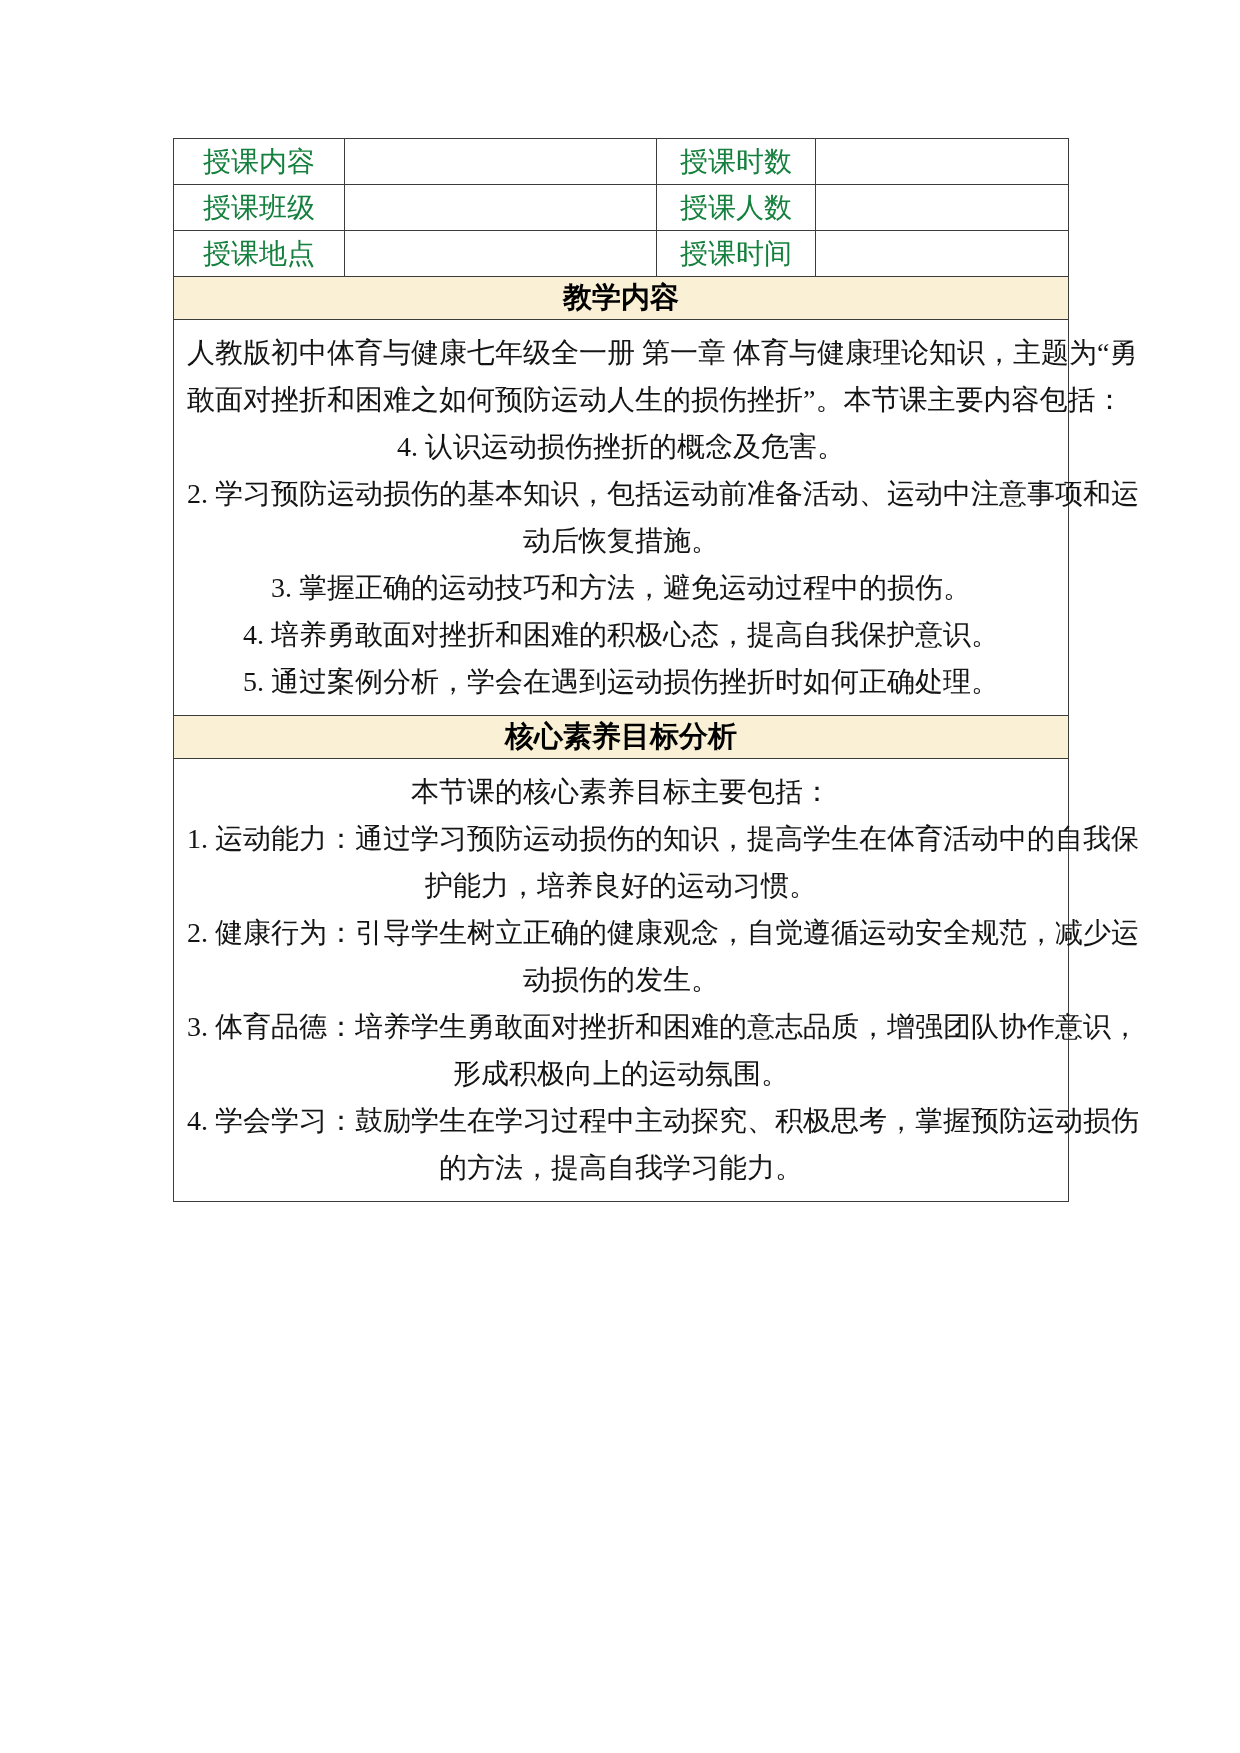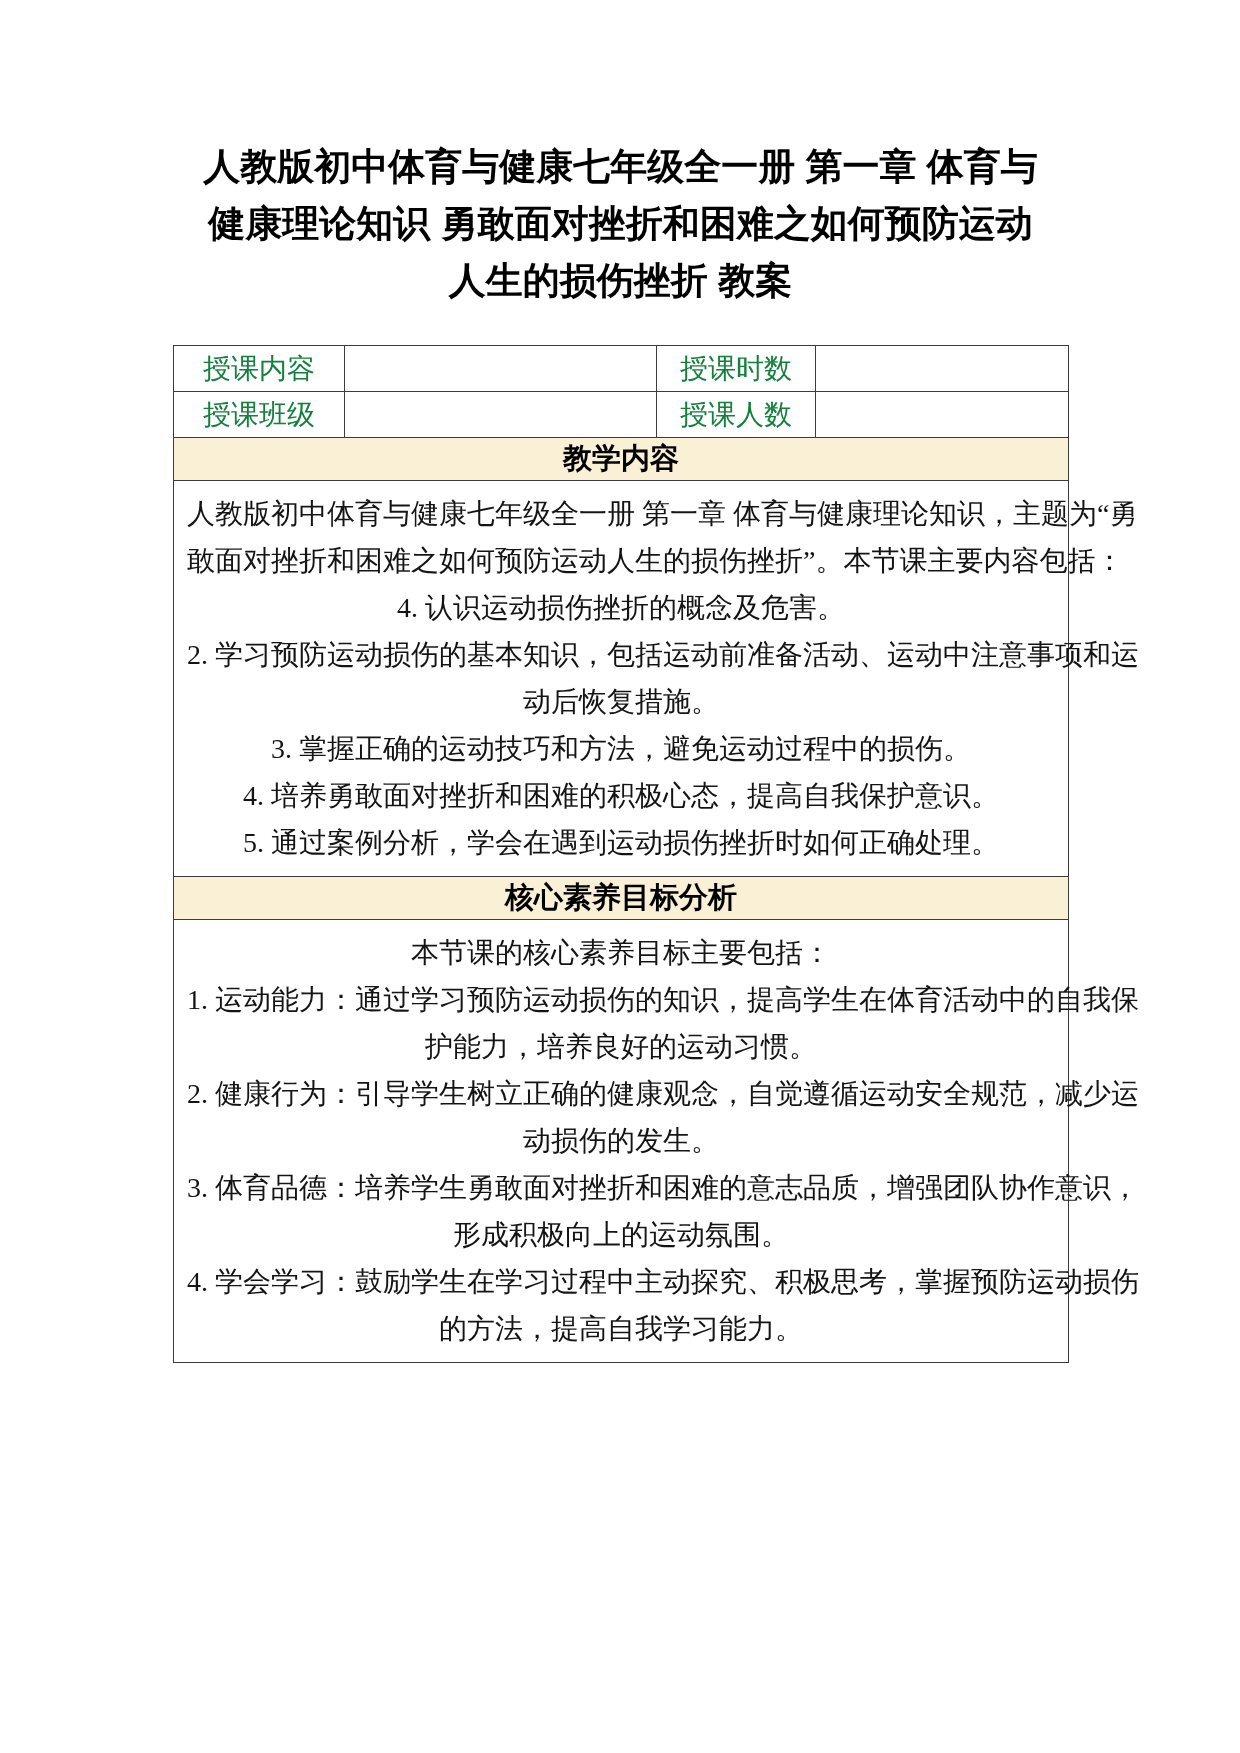--- a/index.html
+++ b/index.html
@@ -71,25 +71,20 @@
     white-space: nowrap;
     color: #141414;
     text-align: center;
   }
 </style>
 </head>
 <body style="background: rgb(255, 255, 255);">
 
 <div class="page">
 
-  <h1 class="doc-title">
-    <div class="title-line">人教版初中体育与健康七年级全一册 第一章 体育与</div>
-    <div class="title-line">健康理论知识 勇敢面对挫折和困难之如何预防运动</div>
-    <div class="title-line">人生的损伤挫折 教案</div>
-  </h1>
 
   <table class="lesson-table">
     <colgroup>
       <col style="width:171px">
       <col style="width:312px">
       <col style="width:159px">
       <col style="width:253px">
     </colgroup>
 
     <tbody>
@@ -100,20 +95,26 @@
       <td class="info-value"></td>
     </tr>
 
     <tr>
       <td class="info-label">授课班级</td>
       <td class="info-value"></td>
       <td class="info-label">授课人数</td>
       <td class="info-value"></td>
     </tr>
 
+    <tr>
+      <td class="info-label">授课地点</td>
+      <td class="info-value"></td>
+      <td class="info-label">授课时间</td>
+      <td class="info-value"></td>
+    </tr>
 
     <tr>
       <td class="sec-header" colspan="4">教学内容</td>
     </tr>
     <tr>
       <td class="sec-body" colspan="4">
             <div class="body-line">人教版初中体育与健康七年级全一册 第一章 体育与健康理论知识，主题为“勇</div>
             <div class="body-line">敢面对挫折和困难之如何预防运动人生的损伤挫折”。本节课主要内容包括：</div>
             <div class="body-line">4. 认识运动损伤挫折的概念及危害。</div>
             <div class="body-line">2. 学习预防运动损伤的基本知识，包括运动前准备活动、运动中注意事项和运</div>

